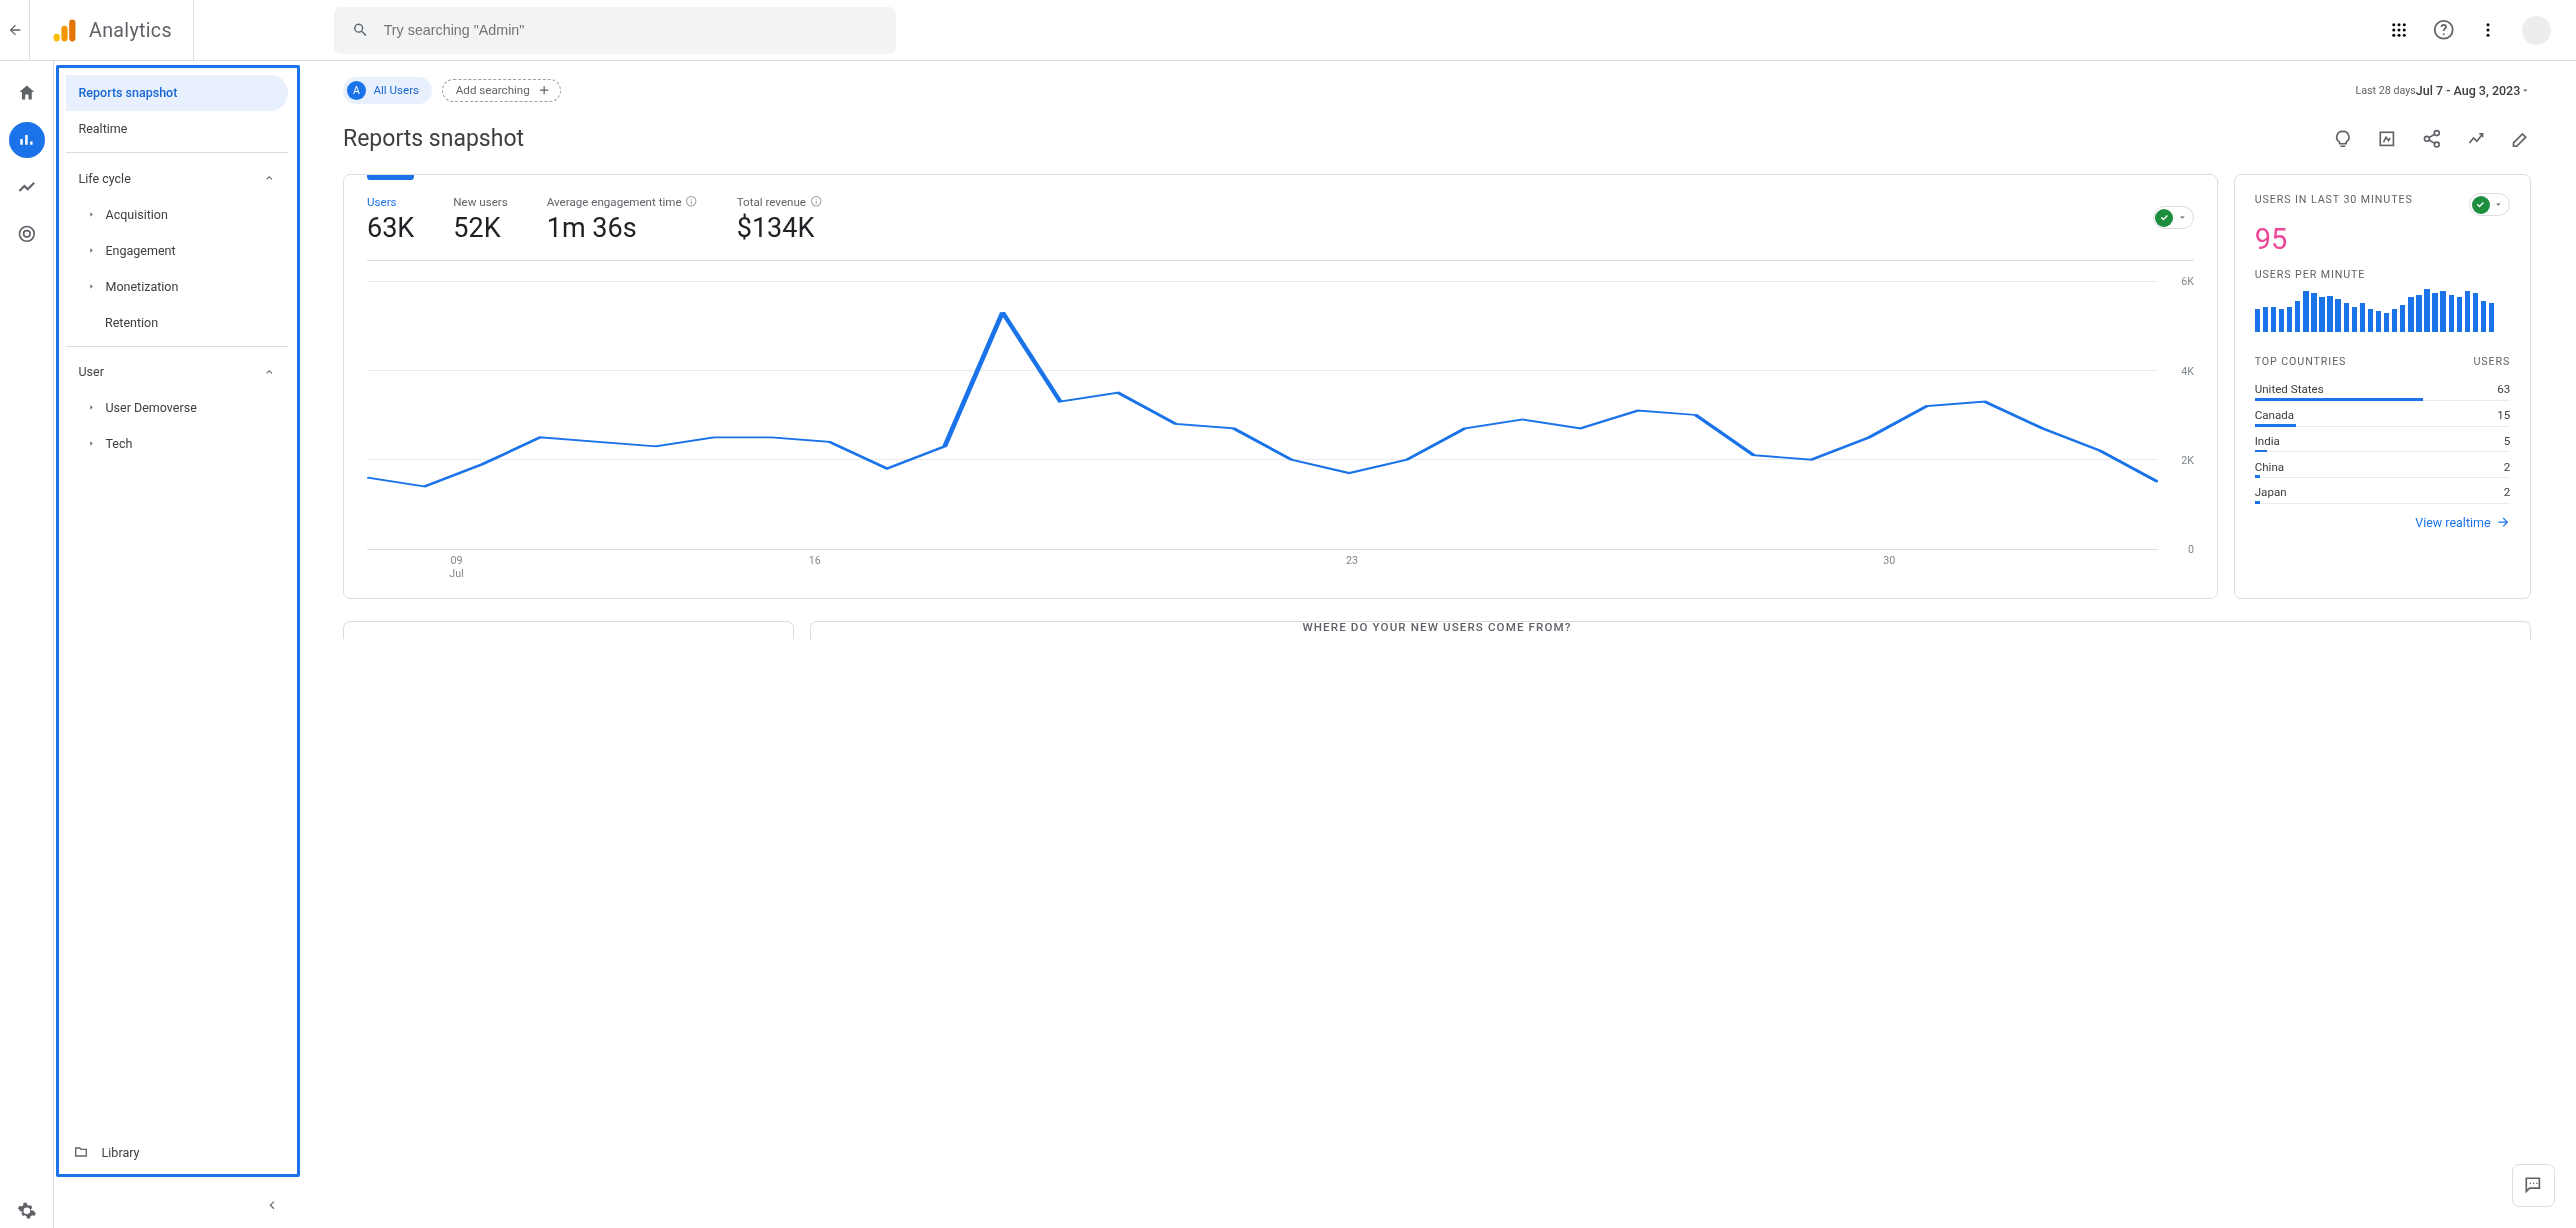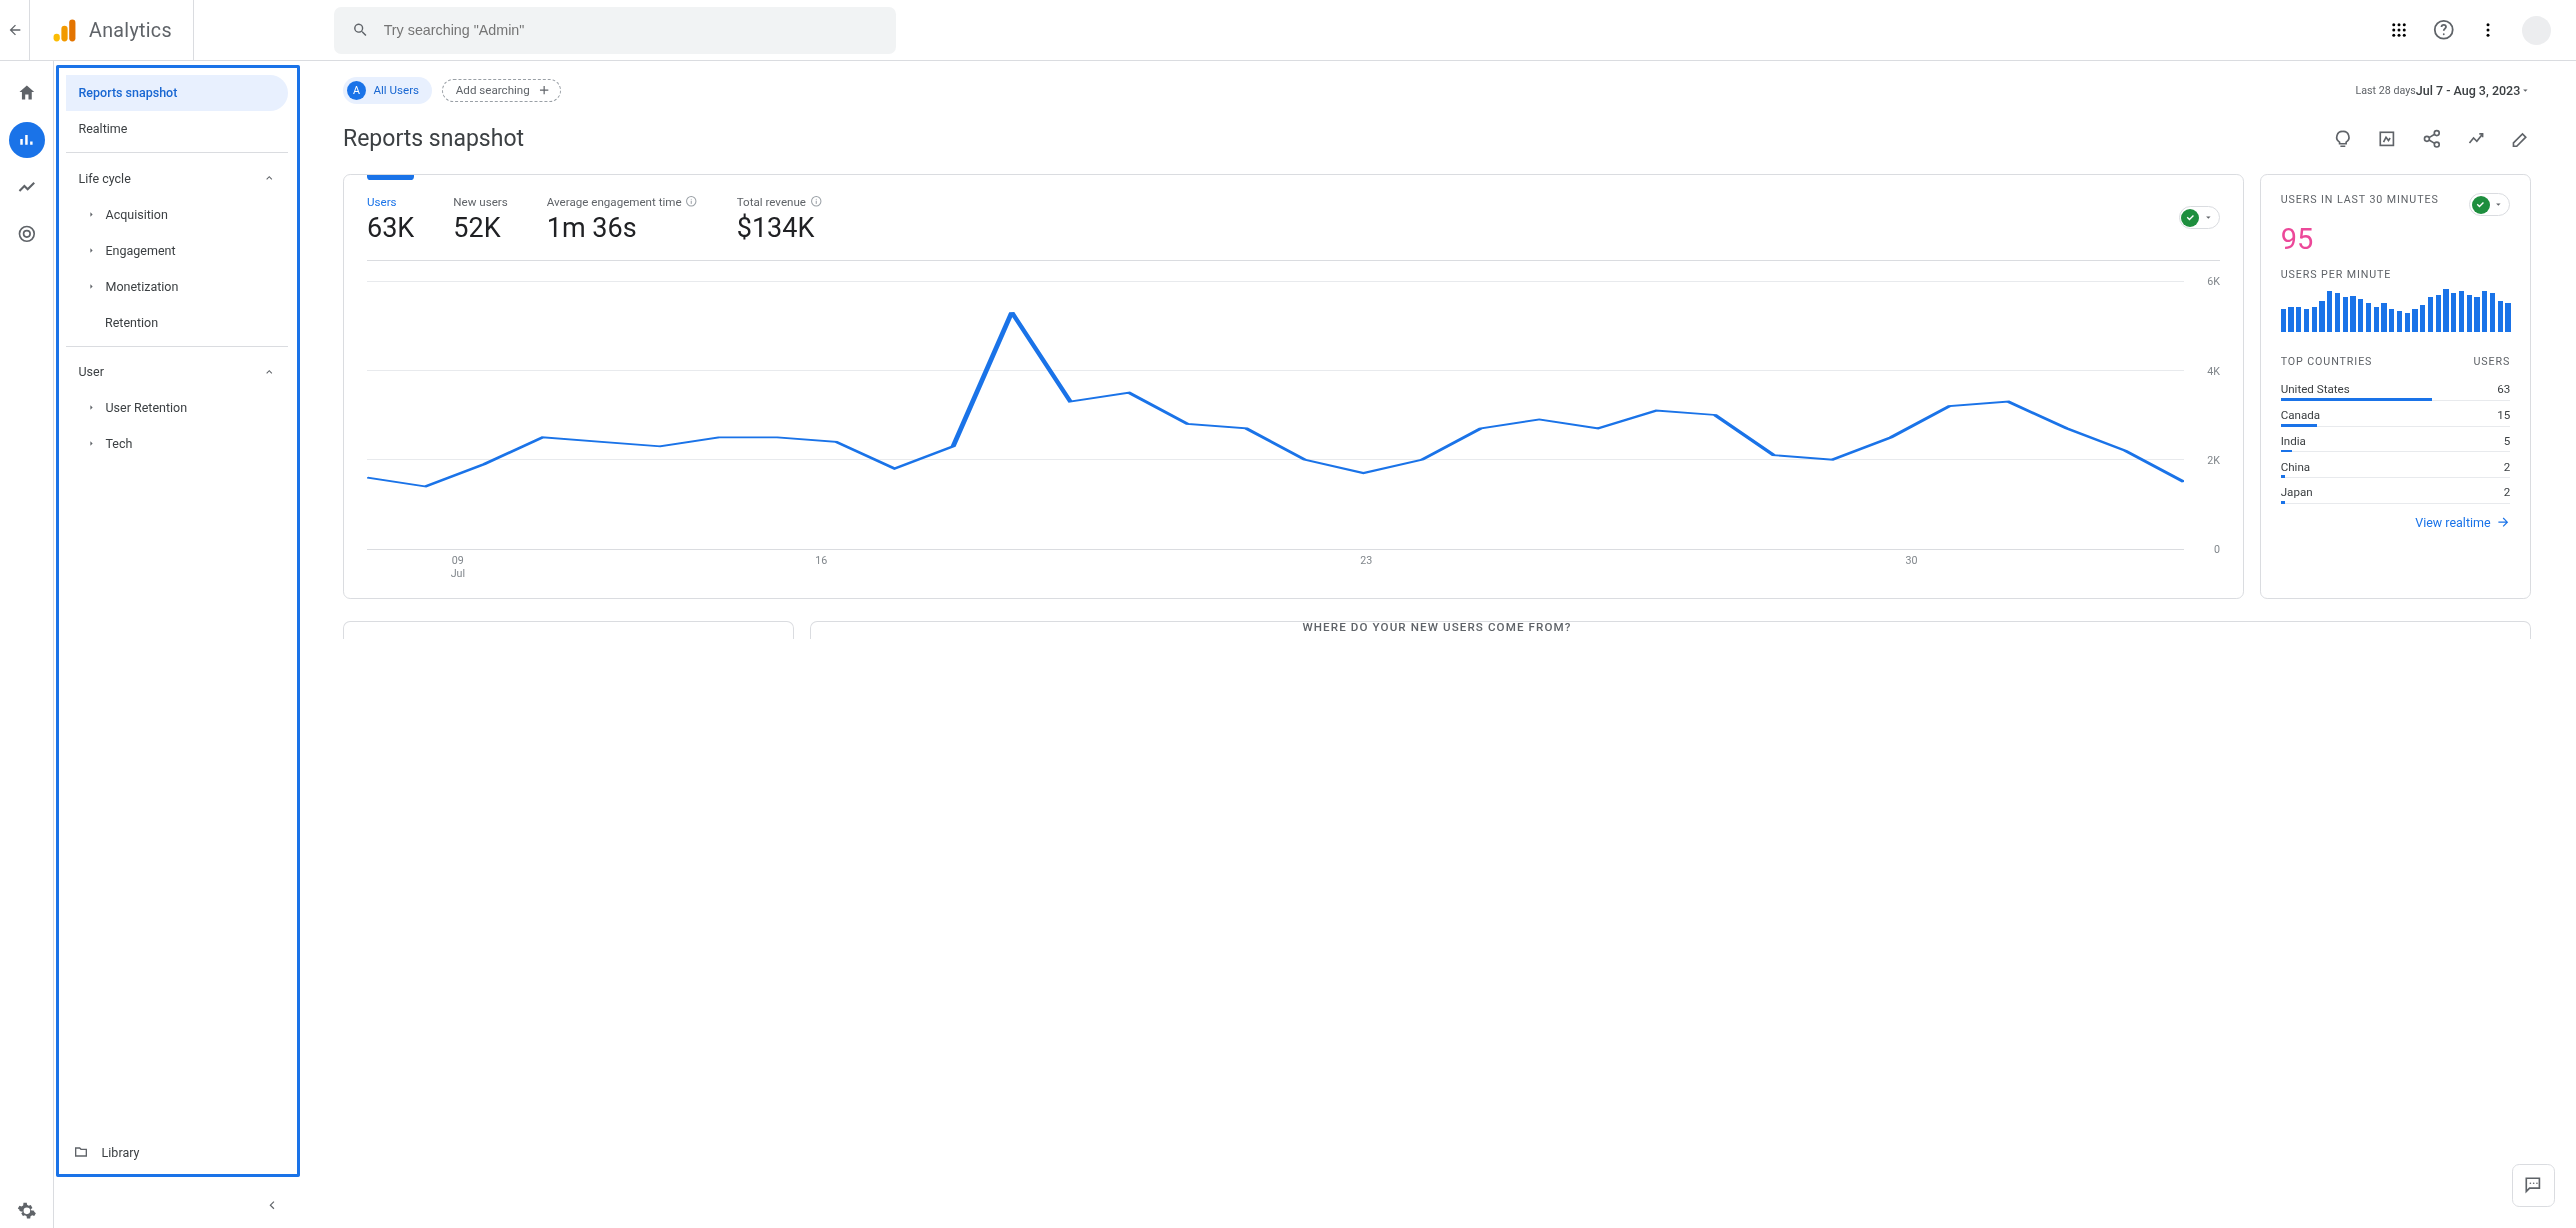--- a/index.html
+++ b/index.html
@@ -46,21 +46,21 @@
 .date-area { margin-left: auto; display: flex; align-items: center; font-size: 12.5px; }
 .date-range-label { font-size: 10.7px; color: #5f6368; }
 .page-hd-row { display: flex; align-items: center; margin-top: 21.5px; margin-bottom: 21.5px; }
 .page-title { font-size: 23px; color: #3c4043; }
 .hd-actions { margin-left: auto; display: flex; gap: 25px; color: #5f6368; }
 
 
 .cards { display: flex; gap: 16px; }
 .card { border: 0.9px solid #dadce0; border-radius: 7.2px; background: #fff; }
 .card-main { flex: 1; padding: 0 23px 18px 23px; }
-.card-side { width: 271px; padding: 18px 19.7px; display: flex; flex-direction: column; }
+.card-side { width: 297px; padding: 18px 19.7px; display: flex; flex-direction: column; }
 
 .metrics { display: flex; gap: 39px; border-bottom: 0.9px solid #dadce0; position: relative; }
 .metric { padding: 19.7px 0 16px 0; }
 .metric-label { font-size: 11.6px; color: #5f6368; display: flex; align-items: center; gap: 3.6px; }
 .metric.active .metric-label { color: #1a73e8; }
 .metric-val { font-size: 27px; color: #202124; margin-top: 3.6px; }
 .metric.active::before { content: ''; position: absolute; top: 0; left: 0; width: 47px; height: 5.4px; background: #1a73e8; border-radius: 0 0 3.6px 3.6px; }
 .check-pill { margin-left: auto; display: flex; align-items: center; gap: 3.6px; border: 0.9px solid #dadce0; border-radius: 14.3px; padding: 1.8px 5.4px 1.8px 1.8px; align-self: center; }
 .check-circle { width: 18px; height: 18px; border-radius: 50%; background: #1e8e3e; color: #fff; display: flex; align-items: center; justify-content: center; }
 
@@ -212,21 +212,21 @@
         <div class="nav-section-hd">
           <span>User</span>
           <svg width="12.5" height="12.5" viewBox="0 0 24 24">
                   <path d="M7 14l5-5 5 5" stroke="#5f6368" stroke-width="2" fill="none"></path>
                 </svg>
         </div>
         <div class="nav-sub">
                 <svg width="9" height="9" viewBox="0 0 24 24">
                   <path d="M9 6l6 6-6 6z" fill="#5f6368"></path>
                 </svg>
-                <span>User Retention</span>
+                <span>User Demoverse</span>
               </div>
         <div class="nav-sub">
                 <svg width="9" height="9" viewBox="0 0 24 24">
                   <path d="M9 6l6 6-6 6z" fill="#5f6368"></path>
                 </svg>
                 <span>Tech</span>
               </div>
       </div>
 
       <div class="lib">

